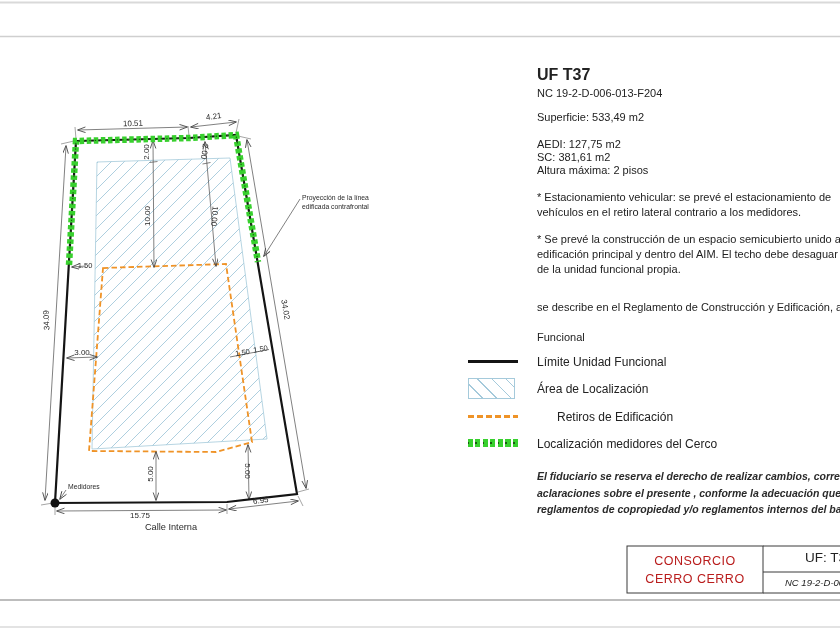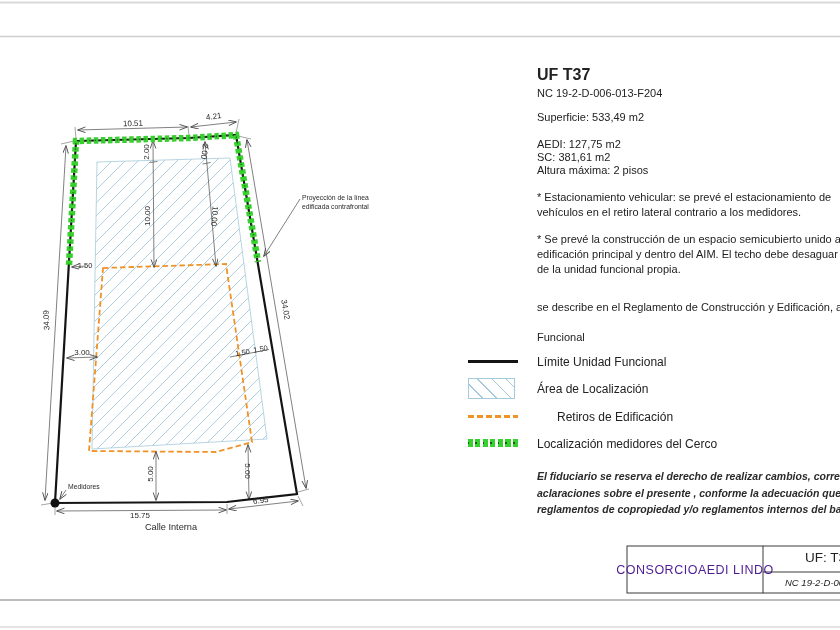--- a/index.html
+++ b/index.html
@@ -15,23 +15,23 @@
   .sw-hatch{width:47px;height:21px;border:1px solid #a5cadb;box-sizing:border-box;
     background:repeating-linear-gradient(45deg,transparent 0 9px,#a5cadb 9px 10px);}
   .sw-orange{width:50px;height:3px;
     background:repeating-linear-gradient(90deg,#ef9327 0 6px,transparent 6px 9px);}
   .sw-green{width:50px;height:8px;
     background-image:repeating-linear-gradient(90deg,rgba(20,70,12,.85) 0 1.5px,transparent 1.5px 7.5px),
                      repeating-linear-gradient(90deg,#38d02e 0 5px,transparent 5px 7.5px);
     background-size:100% 2px,100% 100%;
     background-position:0 3px,0 0;
     background-repeat:no-repeat,repeat;}
-  .tb-consorcio{left:627px;top:546px;width:136px;height:47px;display:flex;flex-direction:row;
+  .tb-consorcio{left:627px;top:546px;width:136px;height:47px;display:flex;flex-direction:column;
     align-items:center;justify-content:center;font-size:12.5px;letter-spacing:.5px;
-    line-height:18px;color:#4c1d95;white-space:nowrap;position:absolute;}
+    line-height:18px;color:#b91c1c;white-space:nowrap;position:absolute;}
   .tb-uf{font-size:13.5px;color:#222;}
   .tb-nc{font-size:9.5px;font-style:italic;color:#222;}
   svg text{font-family:"Liberation Sans",sans-serif;fill:#2a2a2a;}
   .dimtxt{font-size:8px;}
   .dimtxt-sm{font-size:7.5px;}
   .lbl-sm{font-size:6.8px;}
   .lbl-calle{font-size:9.2px;}
 </style>
 </head>
 <body>
@@ -160,18 +160,18 @@
 
   <div class="abs sw-green" style="left:468px;top:439px"></div>
   <div class="abs legend-label" style="left:537px;top:437px">Localización medidores del Cerco</div>
 
   <div class="abs disc-line" style="left:537px;top:470px">El fiduciario se reserva el derecho de realizar cambios, correcciones y/o</div>
   <div class="abs disc-line" style="left:537px;top:487px">aclaraciones sobre el presente , conforme la adecuación que surja de los</div>
   <div class="abs disc-line" style="left:537px;top:503px">reglamentos de copropiedad y/o reglamentos internos del barrio</div>
 
   <div class="tb-consorcio">
     <div>CONSORCIO</div>
-    <div>AEDI LINDO</div>
+    <div>CERRO CERRO</div>
   </div>
   <div class="abs tb-uf" style="left:805px;top:550px">UF: T37</div>
   <div class="abs tb-nc" style="left:785px;top:577px">NC 19-2-D-006-013-F204</div>
 
 </div>
 
 </body></html>

